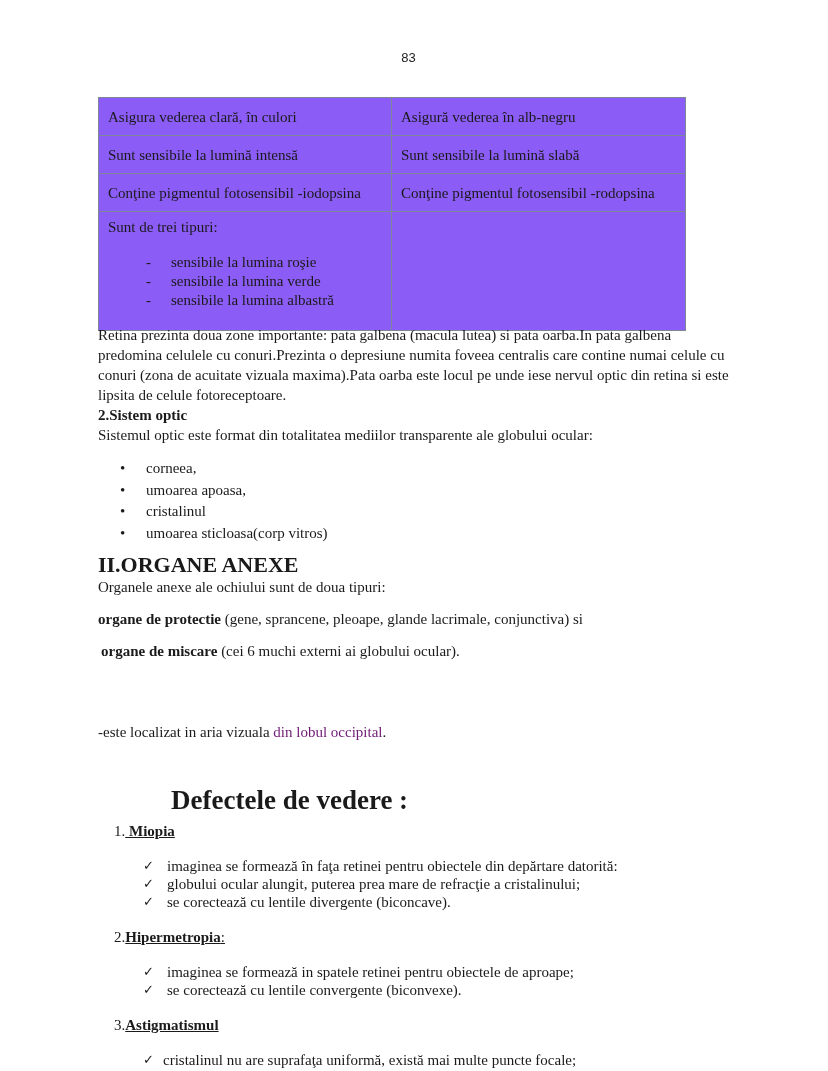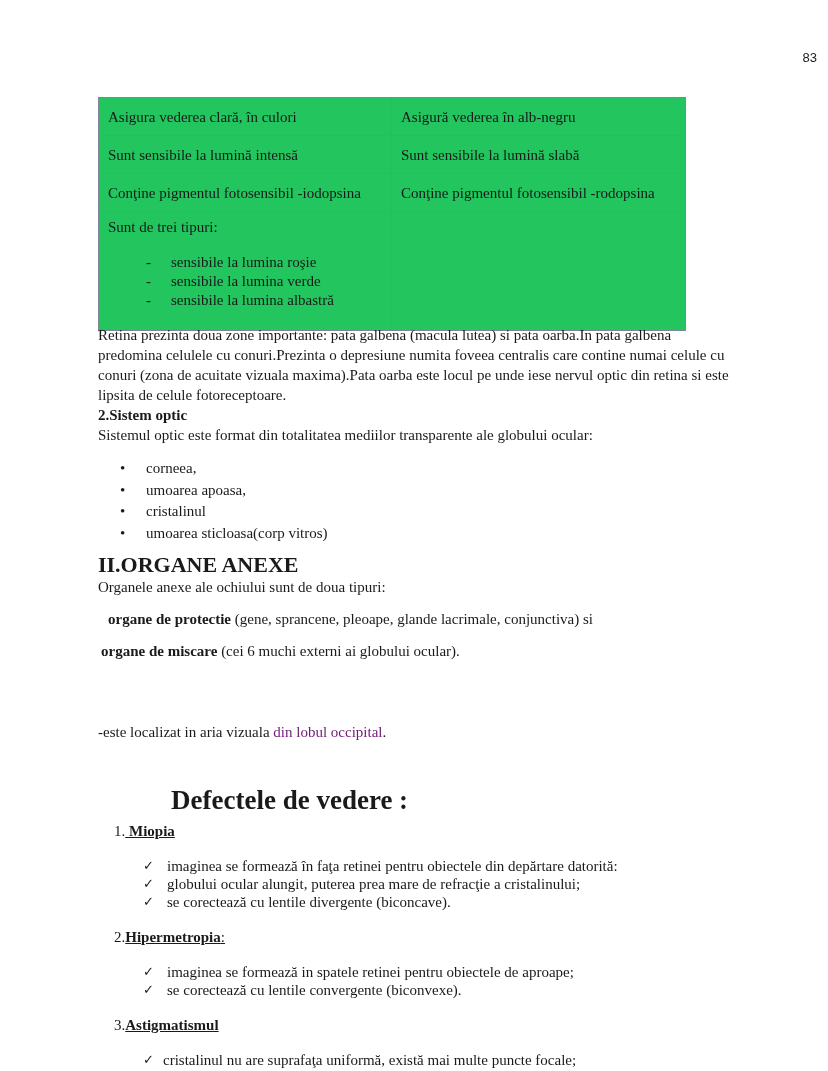--- a/index.html
+++ b/index.html
@@ -1,46 +1,46 @@
 <!DOCTYPE html>
 <html><head>
 <meta charset="utf-8">
 <style>
   html, body { margin: 0; padding: 0; background: #ffffff; }
   body {
     width: 828px; height: 1071px; position: relative; overflow: hidden;
     font-family: "Liberation Serif", serif; color: #1a1a1a; font-size: 15px;
   }
   .page-number {
-    position: absolute; top: 50px; left: 0; width: 817px; text-align: right;
+    position: absolute; top: 50px; left: 0; width: 817px; text-align: center;
     font-family: "Liberation Sans", sans-serif; font-size: 13px; color: #222;
   }
   table.cmp {
     position: absolute; top: 97px; left: 98px; width: 588px;
-    border-collapse: collapse; background: #22c55e;
+    border-collapse: collapse; background: #8b5cf6;
   }
   table.cmp td {
     border: 1.5px solid #7d8799; vertical-align: top;
     padding: 6px 9px; font-size: 15px; line-height: 18px; color: #1a1a1a;
   }
   table.cmp td.c1 { width: 274px; }
   table.cmp tr.r { height: 38px; }
   table.cmp tr.r td { vertical-align: middle; padding: 8px 9px; }
   .dash-list { list-style: none; margin: 16px; padding: 0 0 0 22px; }
   .dash-list li { position: relative; padding-left: 25px; line-height: 19px; }
   .dash-list li::before { content: "-"; position: absolute; left: 0; }
   .block { position: absolute; left: 98px; width: 640px; line-height: 20px; font-size: 15px; }
   .para { top: 325px; }
   .sub-heading { font-weight: bold; }
   .bullets { position: absolute; top: 458px; left: 98px; margin: 0; padding: 0; list-style: none; }
   .bullets li { position: relative; padding-left: 48px; line-height: 21.5px; font-size: 15px; }
   .bullets li::before { content: "\2022"; position: absolute; left: 22px; top: 0; font-size: 15px; }
   .h2 { position: absolute; top: 552px; left: 98px; font-size: 22px; font-weight: bold; }
   .anexe-intro { position: absolute; top: 579px; left: 98px; font-size: 15px; }
-  .anexe-p1 { position: absolute; top: 611px; left: 108px; font-size: 15px; }
+  .anexe-p1 { position: absolute; top: 611px; left: 98px; font-size: 15px; }
   .anexe-p2 { position: absolute; top: 643px; left: 101px; font-size: 15px; }
   .b { font-weight: bold; }
   .loc { position: absolute; top: 724px; left: 98px; font-size: 15px; }
   .red { color: #701a75; font-weight: normal; }
   .big-title { position: absolute; top: 773px; left: 171px; font-size: 27px; font-weight: bold; margin-top: 12px; }
   .defects { position: absolute; top: 806px; left: 98px; font-size: 15px; line-height: 18px; }
   .defects .num { margin: 16px; }
   .defects .num u { font-weight: bold; }
   .checks { list-style: none; margin: 17px; padding: 0; }
   .checks li { position: relative; padding-left: 52px; line-height: 18px; }

